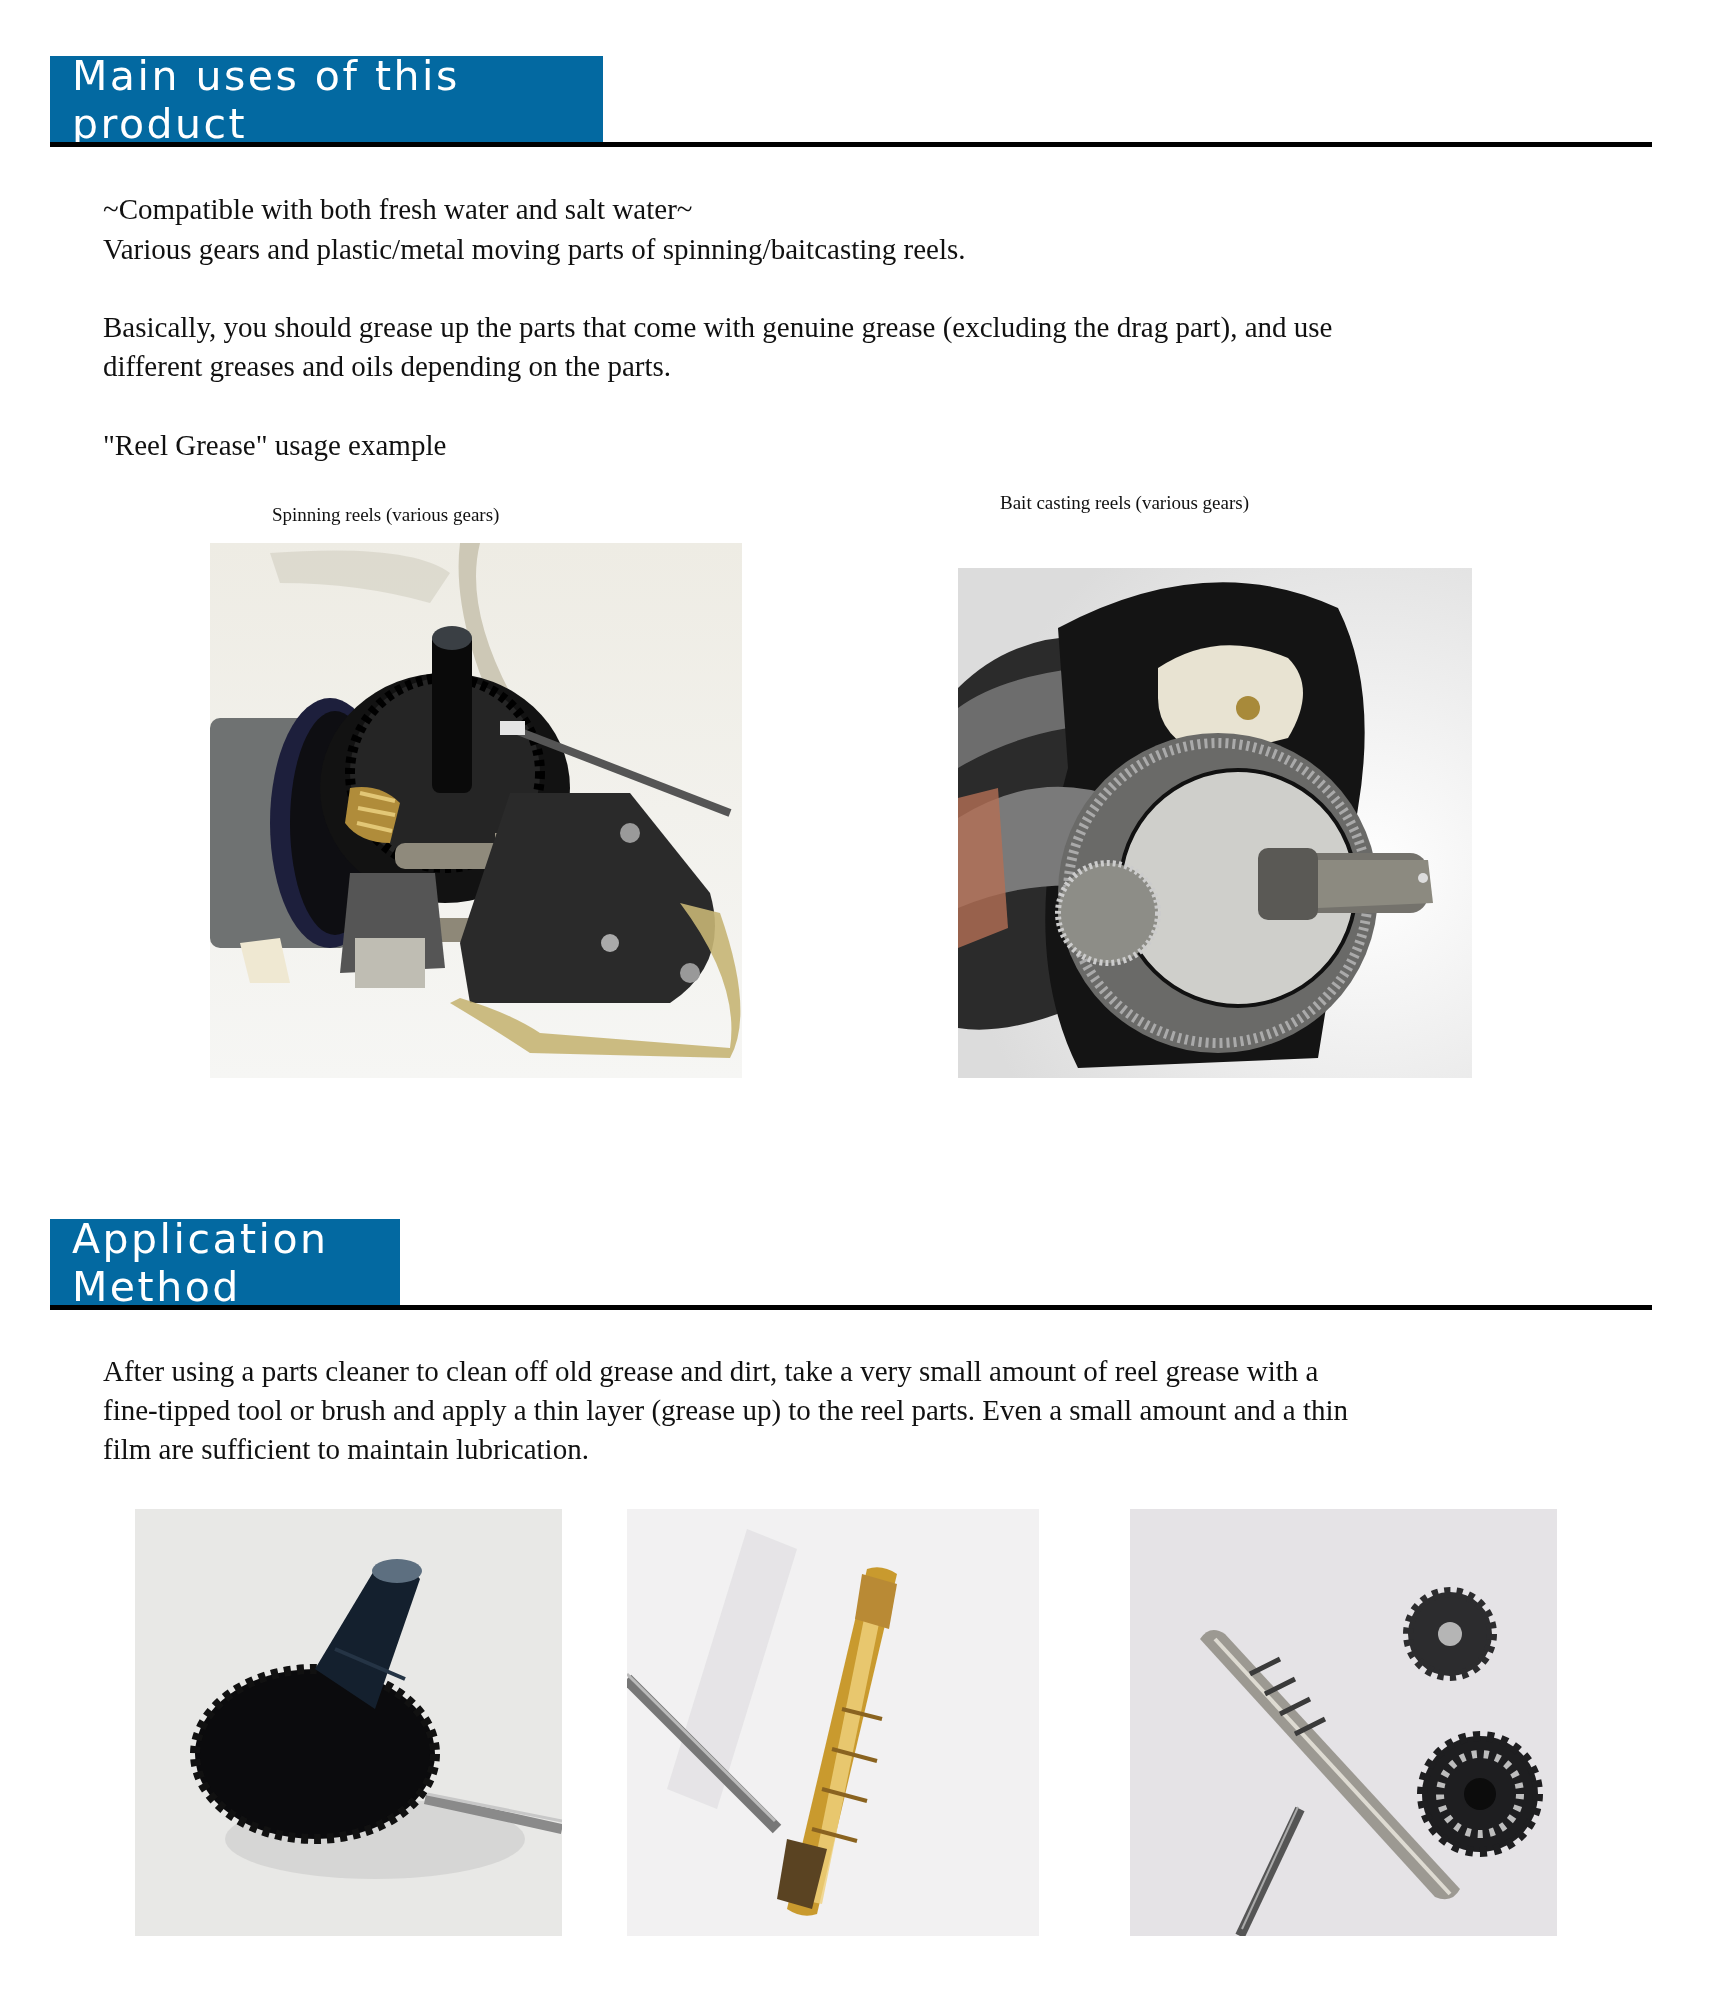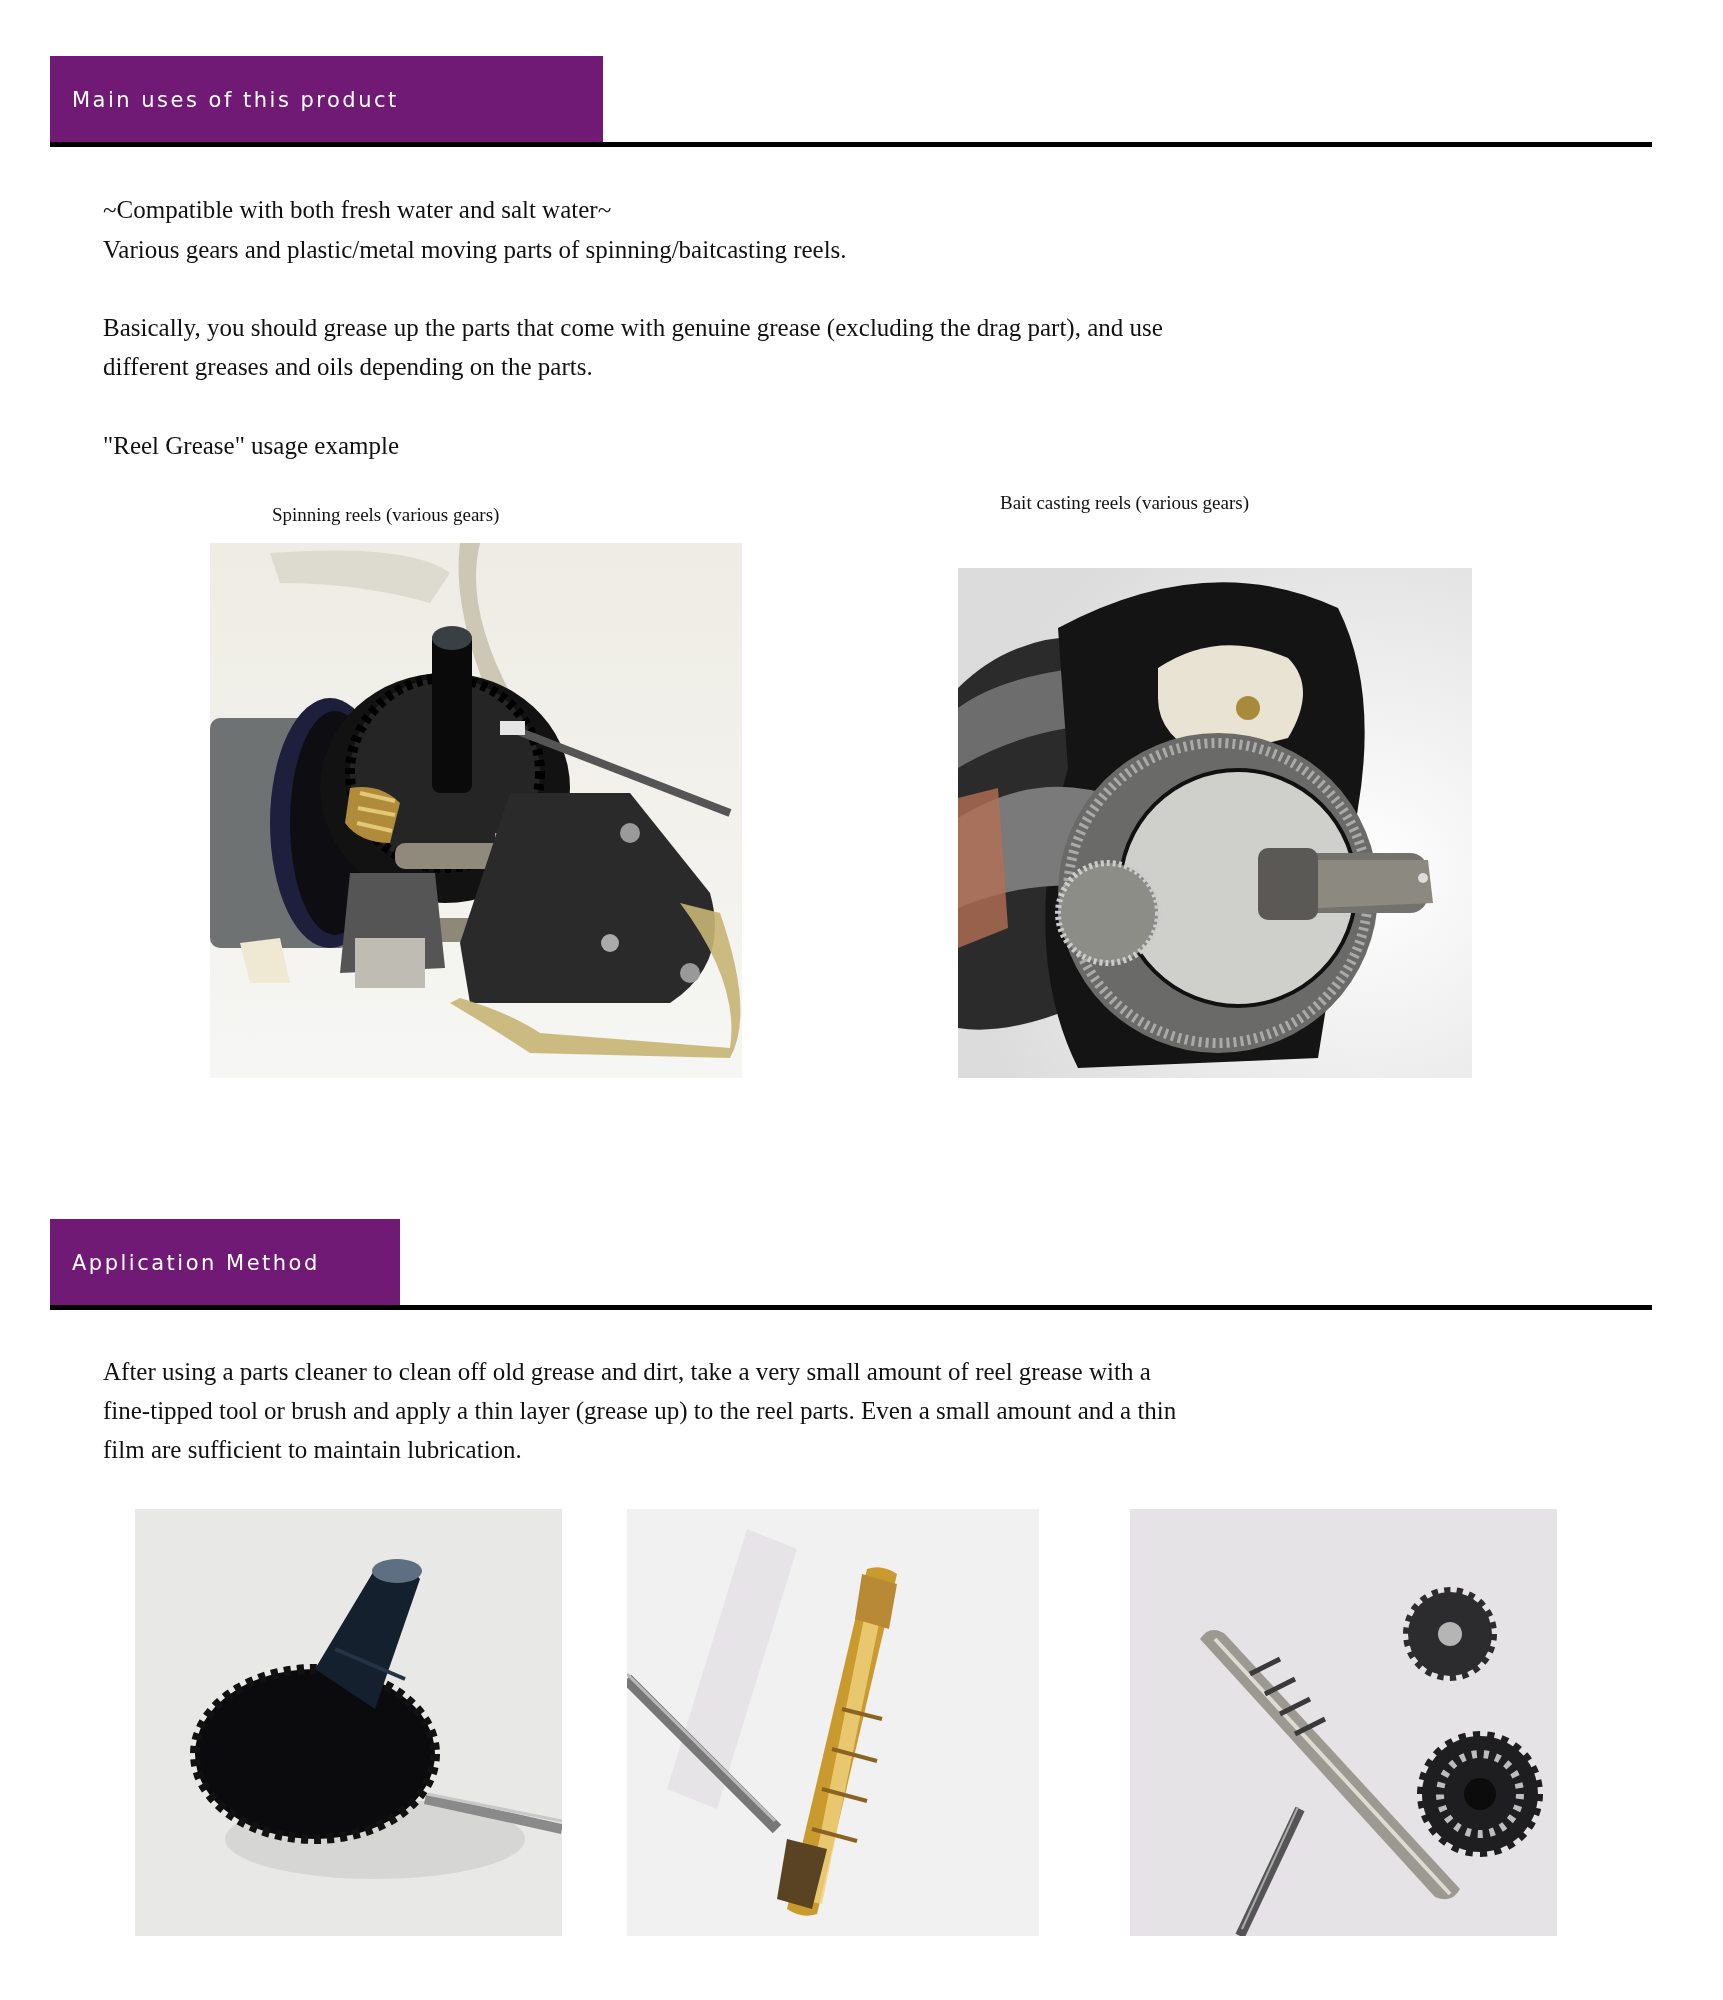--- a/index.html
+++ b/index.html
@@ -1,19 +1,19 @@
 <!DOCTYPE html>
 <html><head>
   <meta charset="utf-8">
   <style>
     html, body { margin: 0; padding: 0; background: #ffffff; }
     body { width: 1723px; height: 2000px; position: relative; overflow: hidden; font-family: "Liberation Serif", serif; color: #111; }
-    .sec-head { position: absolute; left: 50px; background: #701a75; color: #fff; font-family: "DejaVu Sans", sans-serif; font-size: 21px; letter-spacing: 2.5px; box-sizing: border-box; display: flex; align-items: center; padding-left: 22px; }
+    .sec-head { position: absolute; left: 50px; background: #0369a1; color: #fff; font-family: "DejaVu Sans", sans-serif; font-size: 41px; letter-spacing: 2.5px; box-sizing: border-box; display: flex; align-items: center; padding-left: 22px; }
     .rule { position: absolute; left: 50px; width: 1602px; height: 5px; background: #000; }
-    .txt { position: absolute; left: 103px; font-size: 25px; line-height: 39px; white-space: nowrap; }
+    .txt { position: absolute; left: 103px; font-size: 29px; line-height: 39px; white-space: nowrap; }
     .bold { font-weight: normal; }
     .caption { position: absolute; font-size: 19px; white-space: nowrap; }
     .photo { position: absolute; overflow: hidden; background: #ecebe8; }
     .photo svg { display: block; width: 100%; height: 100%; }
   </style>
 </head>
 <body>
 
 <div class="sec-head" style="top:56px; width:553px; height:88px;">
   <span>Main uses of this product</span>

